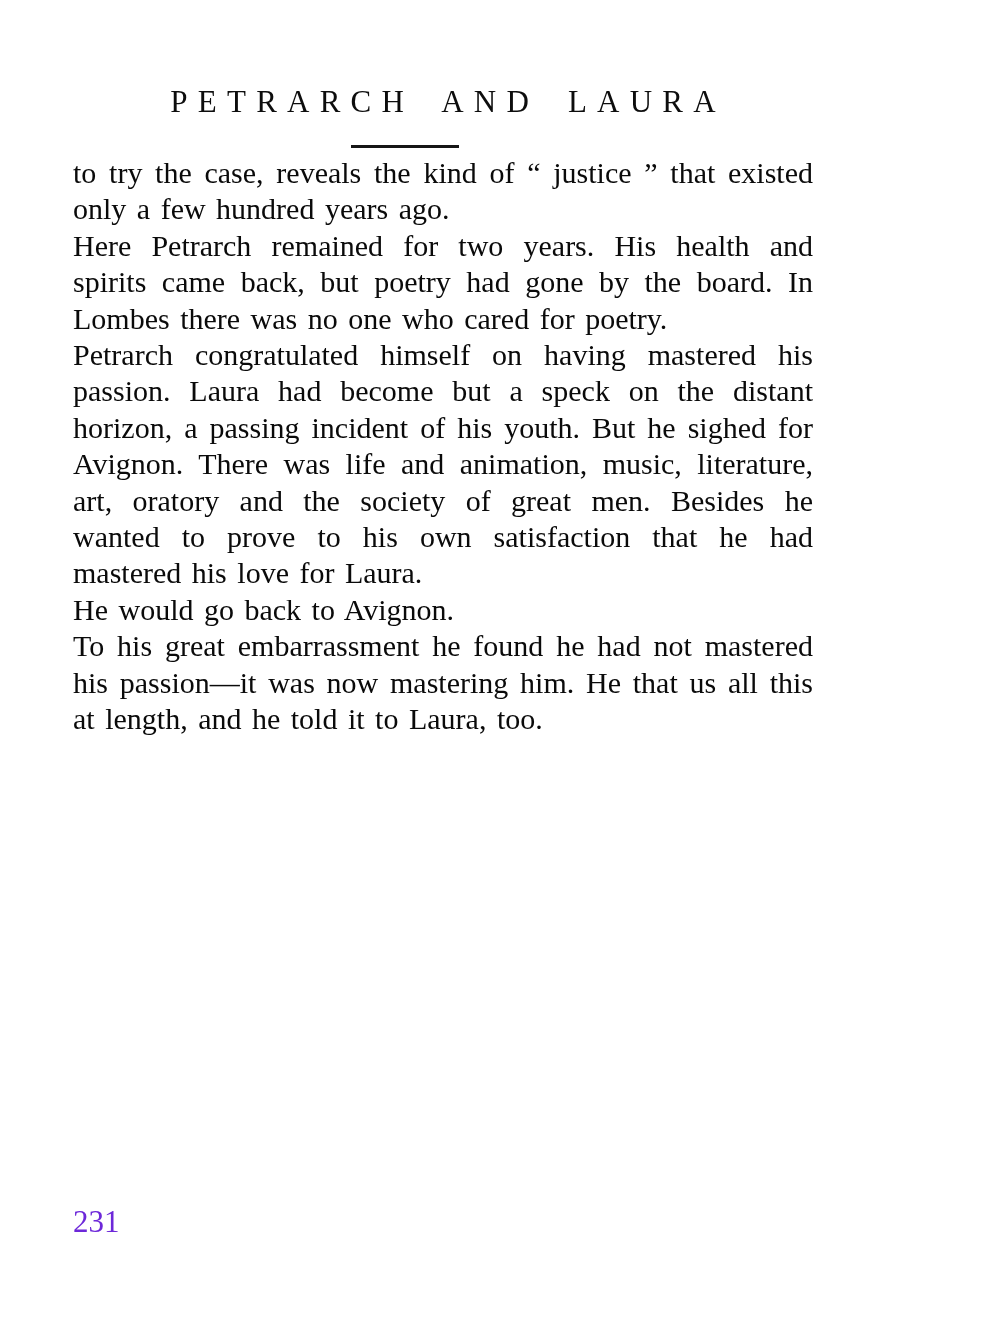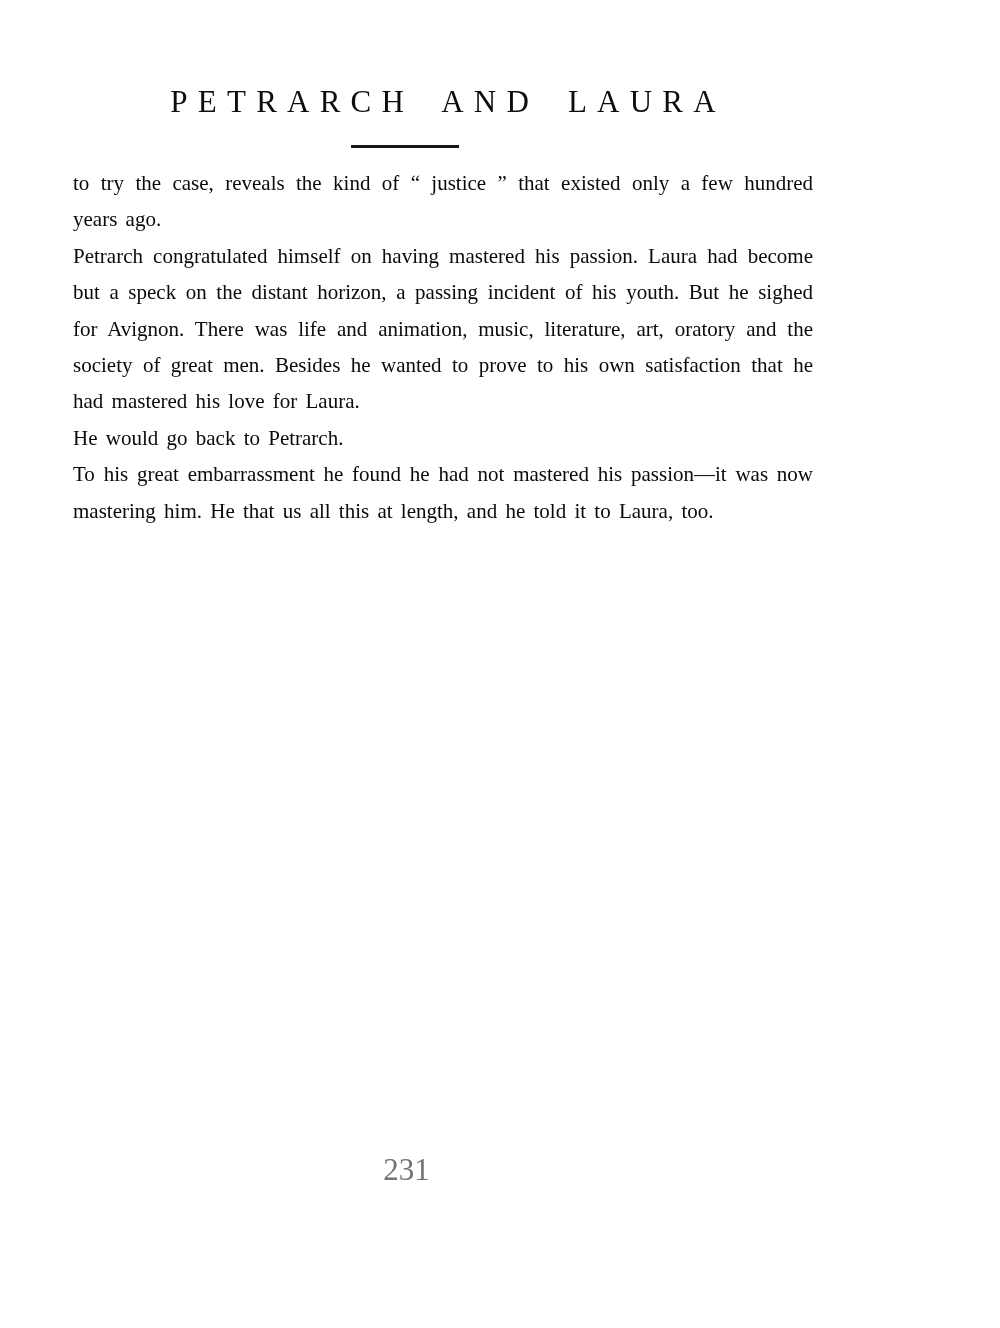--- a/index.html
+++ b/index.html
@@ -34,48 +34,49 @@
     text-indent: 0.33em; 
     color: #0d0d0d;
   }
   .title-divider {
     width: 108px;
     height: 0;
     border-top: 3px solid #161616;
     margin: 25px 0 0 278px;
   }
   .body-text {
-    margin-top: 17px;
-    font-size: 21px;
+    margin-top: 7px;
+    font-size: 30px;
     line-height: 36.4px;
     text-align: justify;
     word-spacing: 3px;
   }
   .body-text p {
     margin: 0;
     padding: 0;
   }
   .page-number {
     position: absolute;
     left: 73px;
-    top: 1152px;
+    top: 1204px;
     width: 667px;
-    text-align: center;
+    text-align: left;
     font-size: 31px;
-    color: #737373;
+    color: #6d28d9;
   }
 </style>
 </head>
 <body>
 
 <div class="page">
   <div class="content">
     <h1 class="title">PETRARCH AND LAURA</h1>
     <div class="title-divider"></div>
     <div class="body-text">
       <p>to try the case, reveals the kind of “ justice ” that existed only a few hundred years ago.</p>
+      <p>Here Petrarch remained for two years. His health and spirits came back, but poetry had gone by the board. In Lombes there was no one who cared for poetry.</p>
       <p>Petrarch congratulated himself on having mastered his passion. Laura had become but a speck on the distant horizon, a passing incident of his youth. But he sighed for Avignon. There was life and animation, music, literature, art, oratory and the society of great men. Besides he wanted to prove to his own satisfaction that he had mastered his love for Laura.</p>
-      <p>He would go back to Petrarch.</p>
+      <p>He would go back to Avignon.</p>
       <p>To his great embarrassment he found he had not mastered his passion—it was now mastering him. He that us all this at length, and he told it to Laura, too.</p>
     </div>
   </div>
   <div class="page-number">231</div>
 </div>
 
 </body></html>

